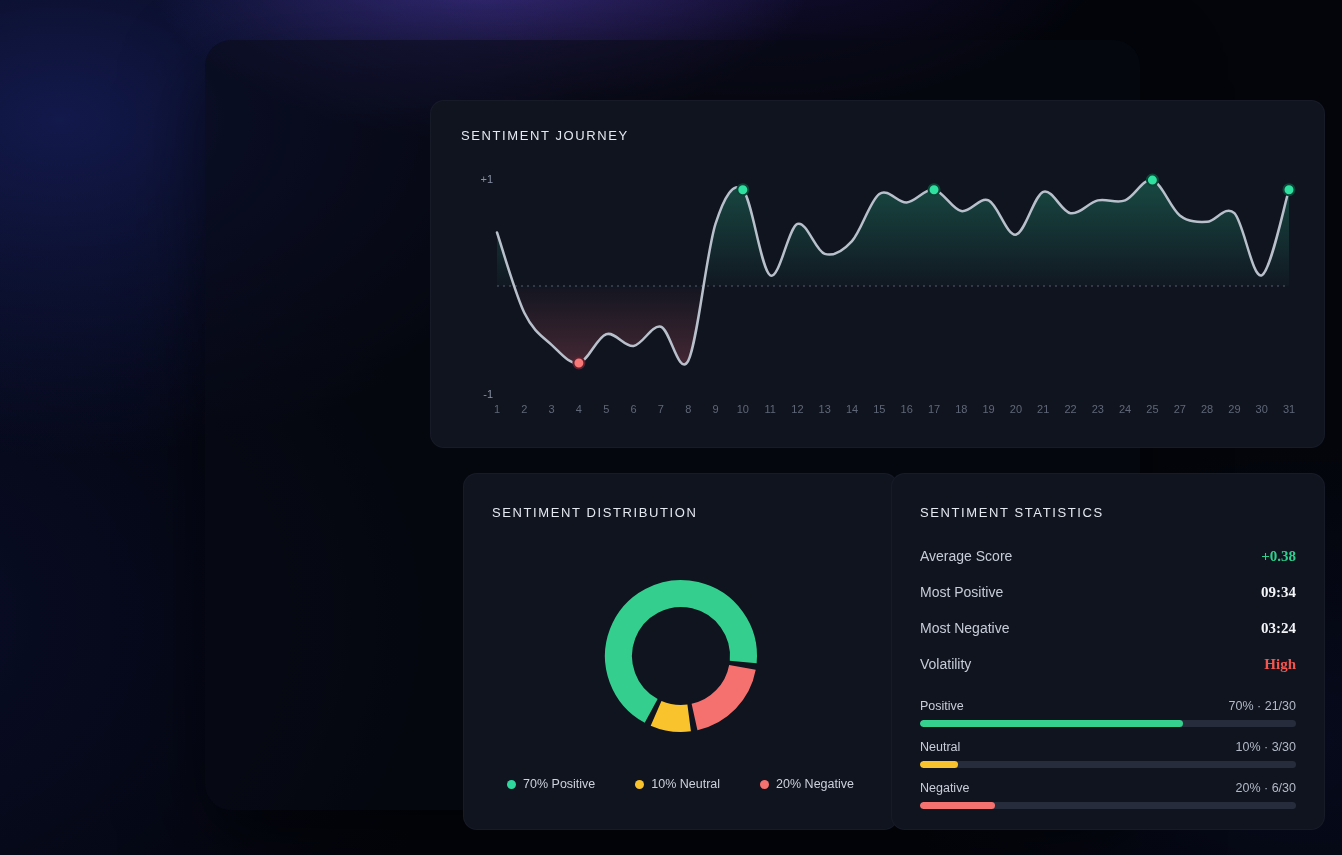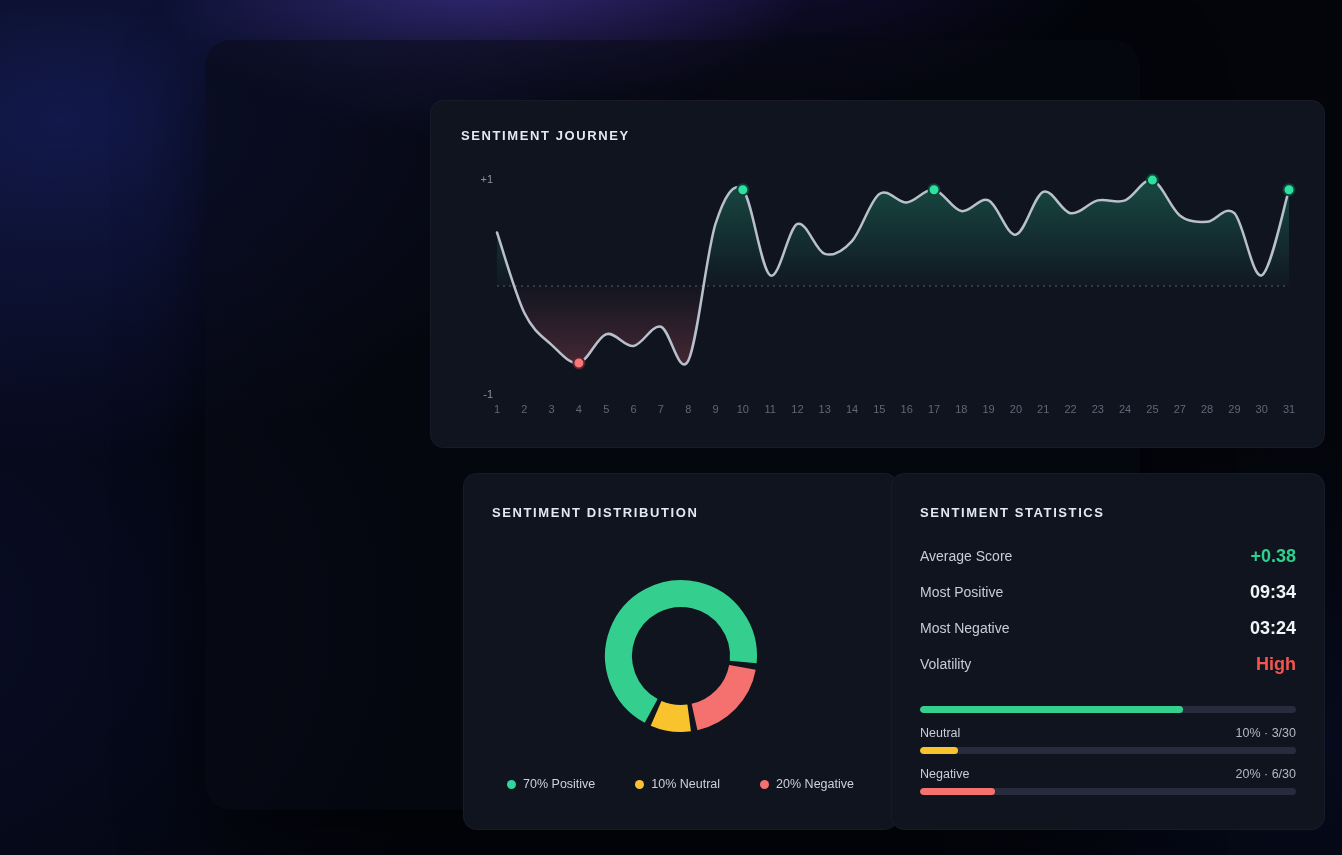--- a/index.html
+++ b/index.html
@@ -25,32 +25,32 @@
     position:absolute;
     background:#10141f;
     border:1px solid rgba(140,150,180,0.06);
     border-radius:14px;
   }
   .card-journey { left:225px; top:60px;  width:895px; height:348px; }
   .card-dist    { left:227px; top:433px; width:435px; height:357px;margin-left:31px; }
   .card-stats   { left:686px; top:433px; width:434px; height:357px; }
   .card-title {
     position:absolute; left:30px; top:27px;
-    font-size:13px; font-weight:bold; letter-spacing:1.6px;
+    font-size:13px; font-weight:normal; letter-spacing:1.6px;
     color:#e4e8f0;
   }
   .card-dist .card-title, .card-stats .card-title { left:28px; top:31px; }
   svg.chart { position:absolute; left:0; top:0; }
   
   .stats-rows { position:absolute; left:28px; right:28px; top:64px; }
   .stat-row {
     height:36px; display:flex; align-items:center; justify-content:space-between;
   }
   .stat-label { font-size:14px; color:#c6ccd8; }
-  .stat-value { font-size:18px; font-weight:bold; color:#f2f4f8; }
+  .stat-value { font-size:15px; font-weight:bold; color:#f2f4f8;font-family:Liberation Serif, serif; }
   .stats-bars { position:absolute; left:28px; right:28px; top:225px; }
   .bar-group { margin-bottom:13px; }
   .bar-head { display:flex; justify-content:space-between; align-items:baseline; }
   .bar-label { font-size:12.5px; color:#c8cdd9; }
   .bar-value { font-size:12.5px; color:#b2b8c6; }
   .bar-track {
     margin-top:7px; height:7px; border-radius:4px; background:#262c3c;
     position:relative; overflow:hidden;
   }
   .bar-fill { position:absolute; left:0; top:0; bottom:0; border-radius:4px; }
@@ -167,20 +167,24 @@
           <span class="stat-label">Most Negative</span>
           <span class="stat-value" style="color: rgb(242, 244, 248);">03:24</span>
         </div>
         <div class="stat-row">
           <span class="stat-label">Volatility</span>
           <span class="stat-value" style="color: rgb(244, 85, 79);">High</span>
         </div>
       </div>
     <div class="stats-bars" id="statsBars">
         <div class="bar-group">
+          <div class="bar-head">
+            <span class="bar-label">Positive</span>
+            <span class="bar-value">70% · 21/30</span>
+          </div>
           <div class="bar-track">
             <div class="bar-fill" style="width: 70%; background: rgb(53, 208, 142);"></div>
           </div>
         </div>
         <div class="bar-group">
           <div class="bar-head">
             <span class="bar-label">Neutral</span>
             <span class="bar-value">10% · 3/30</span>
           </div>
           <div class="bar-track">

